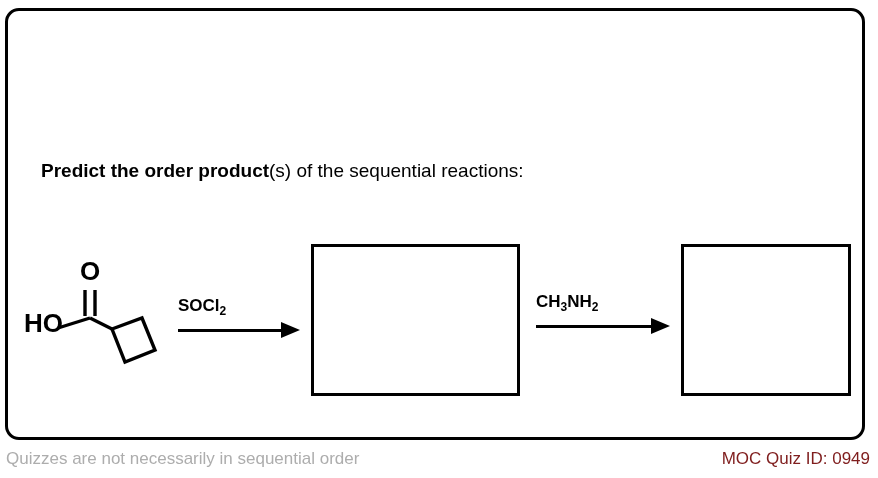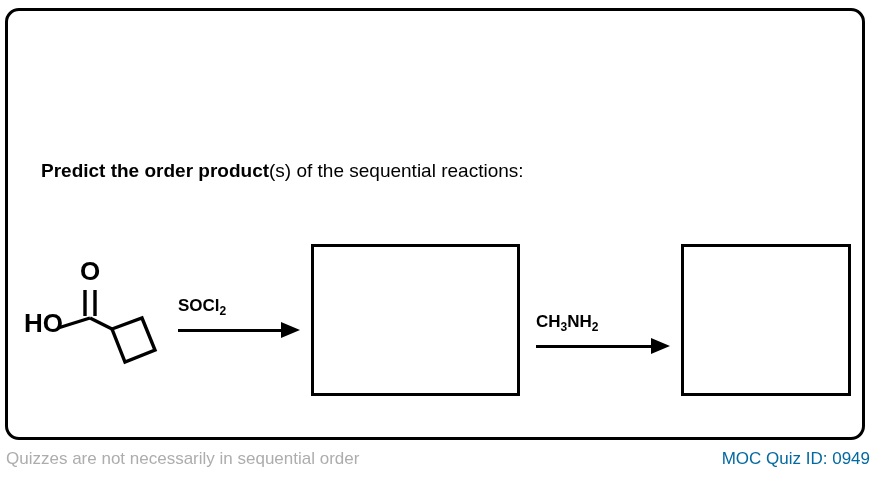--- a/index.html
+++ b/index.html
@@ -103,21 +103,21 @@
     top: 449px;
     font-size: 17px;
     color: #adadad;
     white-space: nowrap;
   }
   #footer-quiz-id {
     position: absolute;
     right: 8px;
     top: 449px;
     font-size: 17px;
-    color: #0369a1;
+    color: #7f1d1d;
     white-space: nowrap;
   }
 </style>
 </head>
 <body>
 
 <div id="page">
 
   <div id="quiz-card">
 
@@ -148,21 +148,21 @@
       <span>SOCl</span><sub>2</sub>
     </div>
     <div class="arrow-shaft" style="width:104px;"></div>
     <div class="arrow-head" style="left:103px;"></div>
   </div>
 
   <div class="answer-box" style="left:311px; top:244px; width:209px; height:152px;">
     <span></span>
   </div>
 
-  <div class="arrow-group" style="left:536px; top:312px; width:134px; height:40px;">
+  <div class="arrow-group" style="left:536px; top:292px; width:134px; height:40px;">
     <div class="arrow-label">
       <span>CH</span><sub>3</sub><span>NH</span><sub>2</sub>
     </div>
     <div class="arrow-shaft" style="width:116px;"></div>
     <div class="arrow-head" style="left:115px;"></div>
   </div>
 
   <div class="answer-box" style="left:681px; top:244px; width:170px; height:152px;">
     <span></span>
   </div>

